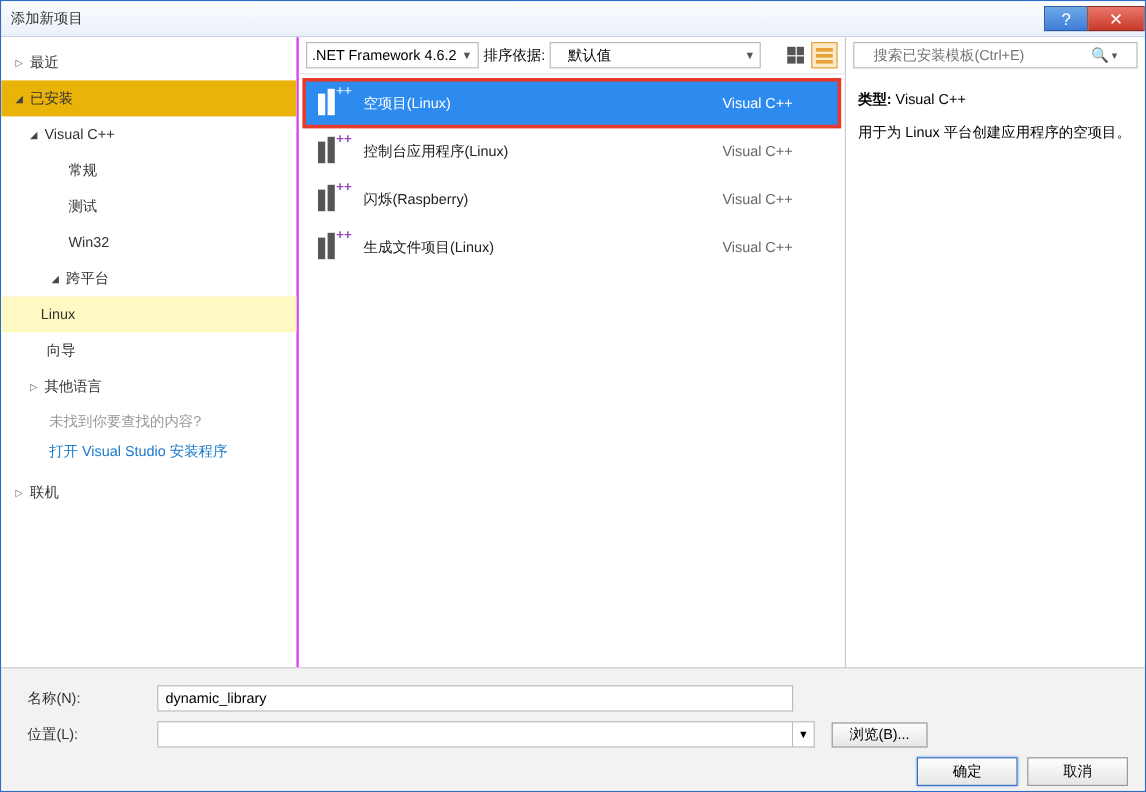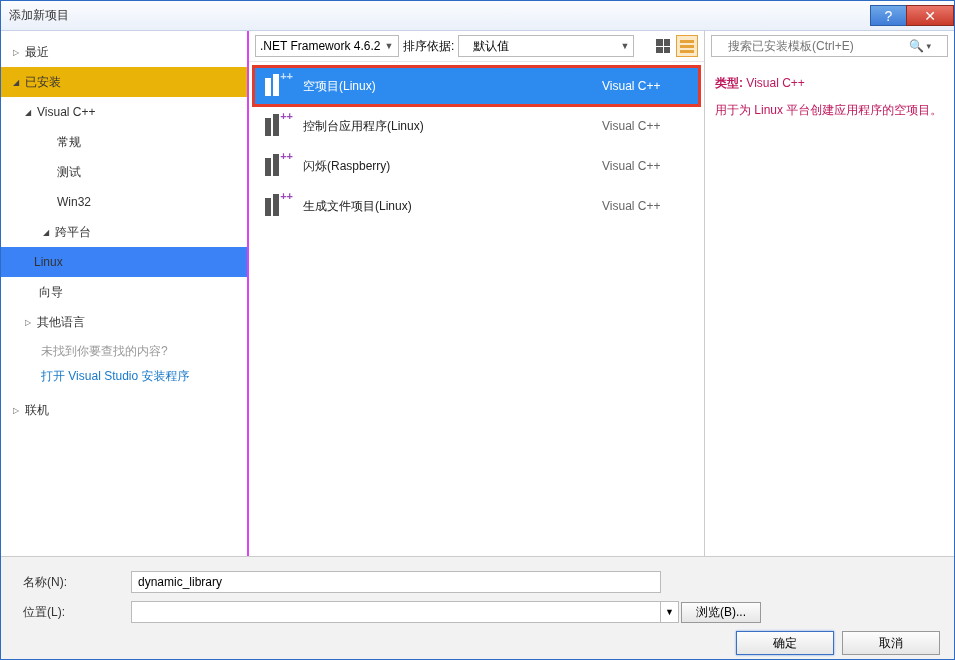--- a/index.html
+++ b/index.html
@@ -17,21 +17,21 @@
     .left-panel { width: 248px; border-right: 2px solid #d946ef; display: flex; flex-direction: column; }
     .tree { padding-top: 6px; font-size: 12px; color: #333; flex: 1; }
     .tree-item { height: 30px; display: flex; align-items: center; cursor: pointer; padding-left: 8px; }
     .arrow { width: 14px; height: 14px; display: flex; align-items: center; justify-content: center; font-size: 10px; color: #666; margin-right: 2px; }
     .arrow.expanded::before { content: "◢"; font-size: 8px; color: #444; }
     .arrow.collapsed::before { content: "▷"; font-size: 8px; }
     .tree-indent-1 { padding-left: 20px; }
     .tree-indent-2 { padding-left: 38px; }
     .tree-indent-3 { padding-left: 56px; }
     .tree-indent-4 { padding-left: 68px; }
-    .tree-item.selected-tree { background: #3b82f6; padding-left: 33px; }
+    .tree-item.selected-tree { background: #fef9c3; padding-left: 33px; }
     .tree-item.bolded { background: #eab308; }
     .tree-help { padding: 6px 0 6px 40px; font-size: 12px; color: #999; }
     .tree-link { padding: 2px 0 10px 40px; font-size: 12px; color: #1979ca; cursor: pointer; }
     
     .center-panel { flex: 1; display: flex; flex-direction: column; }
     .toolbar { height: 31px; display: flex; align-items: center; gap: 4px; padding: 0 6px; font-size: 12px; border-bottom: 1px solid #e5e5e5; }
     .combo { border: 1px solid #bbb; background: #fff; height: 22px; display: flex; align-items: center; padding: 0 4px; font-size: 12px; }
     .combo .arrow-dn { margin-left: 4px; font-size: 9px; color: #555; }
     .fw-combo { width: 144px; }
     .sort-combo { width: 176px; padding-left: 14px; }
@@ -55,31 +55,31 @@
     .selected .tpl-icon .bar1, .selected .tpl-icon .bar2 { background: #fff; }
     .plus-blue { color: #2d6bc5; }
     .plus-purple { color: #9b4aba; }
     .selected .plus-blue, .selected .plus-purple { color: #c5e0ff; }
     
     .right-panel { width: 250px; border-left: 1px solid #ccc; display: flex; flex-direction: column; }
     .search-row { height: 31px; padding: 4px 6px; }
     .search-box { border: 1px solid #bbb; height: 22px; display: flex; align-items: center; padding: 0 16px; }
     .search-box input { flex: 1; border: none; outline: none; font-size: 12px; color: #888; }
     .search-glass { font-size: 12px; color: #555; }
-    .detail-area { padding: 12px 10px; font-size: 12px; color: #be185d; line-height: 1.6; }
+    .detail-area { padding: 12px 10px; font-size: 12px; color: #000000; line-height: 1.6; }
     
     .bottom-panel { height: 103px; border-top: 1px solid #ccc; padding: 14px 14px 10px 22px; font-size: 12px; background: #f2f2f2; }
     .form-row { display: flex; align-items: center; margin-bottom: 8px; }
     .form-label { width: 108px; color: #333; }
     .form-input { flex: 1; max-width: 530px; height: 22px; border: 1px solid #bbb; padding: 0 6px; font-size: 12px; background: #fff; }
     .form-input.loc { color: #aaa; }
     .loc-row .combo-arrow { width: 18px; height: 22px; border: 1px solid #bbb; border-left: none; display: flex; align-items: center; justify-content: center; background: #fff; font-size: 9px; }
-    .browse-btn { margin-left: 2px; height: 21px; padding: 0 14px; border: 1px solid #999; background: linear-gradient(#fdfdfd, #e6e6e6); font-size: 12px; cursor: pointer; }
+    .browse-btn { margin-left: 14px; height: 21px; padding: 0 14px; border: 1px solid #999; background: linear-gradient(#fdfdfd, #e6e6e6); font-size: 12px; cursor: pointer; }
     .action-row { display: flex; justify-content: flex-end; gap: 8px; margin-top: 6px; }
-    .action-btn { height: 24px; width: 98px; border: 1px solid #999; background: linear-gradient(#fdfdfd, #e6e6e6); font-size: 12px; cursor: pointer; }
+    .action-btn { height: 24px; width: 84px; border: 1px solid #999; background: linear-gradient(#fdfdfd, #e6e6e6); font-size: 12px; cursor: pointer; }
     .action-btn.primary { border: 1px solid #3a6fc2; box-shadow: 0 0 2px #6aa0e8; }
     
     .view-grid { display: grid; grid-template-columns: 1fr 1fr; grid-template-rows: 1fr 1fr; gap: 1px; width: 14px; height: 14px; }
     .view-grid span { background: #555; }
     .view-list { display: flex; flex-direction: column; gap: 2px; width: 14px; }
     .view-list span { height: 3px; background: #e5a33a; }
   </style>
 </head>
 <body>
 

